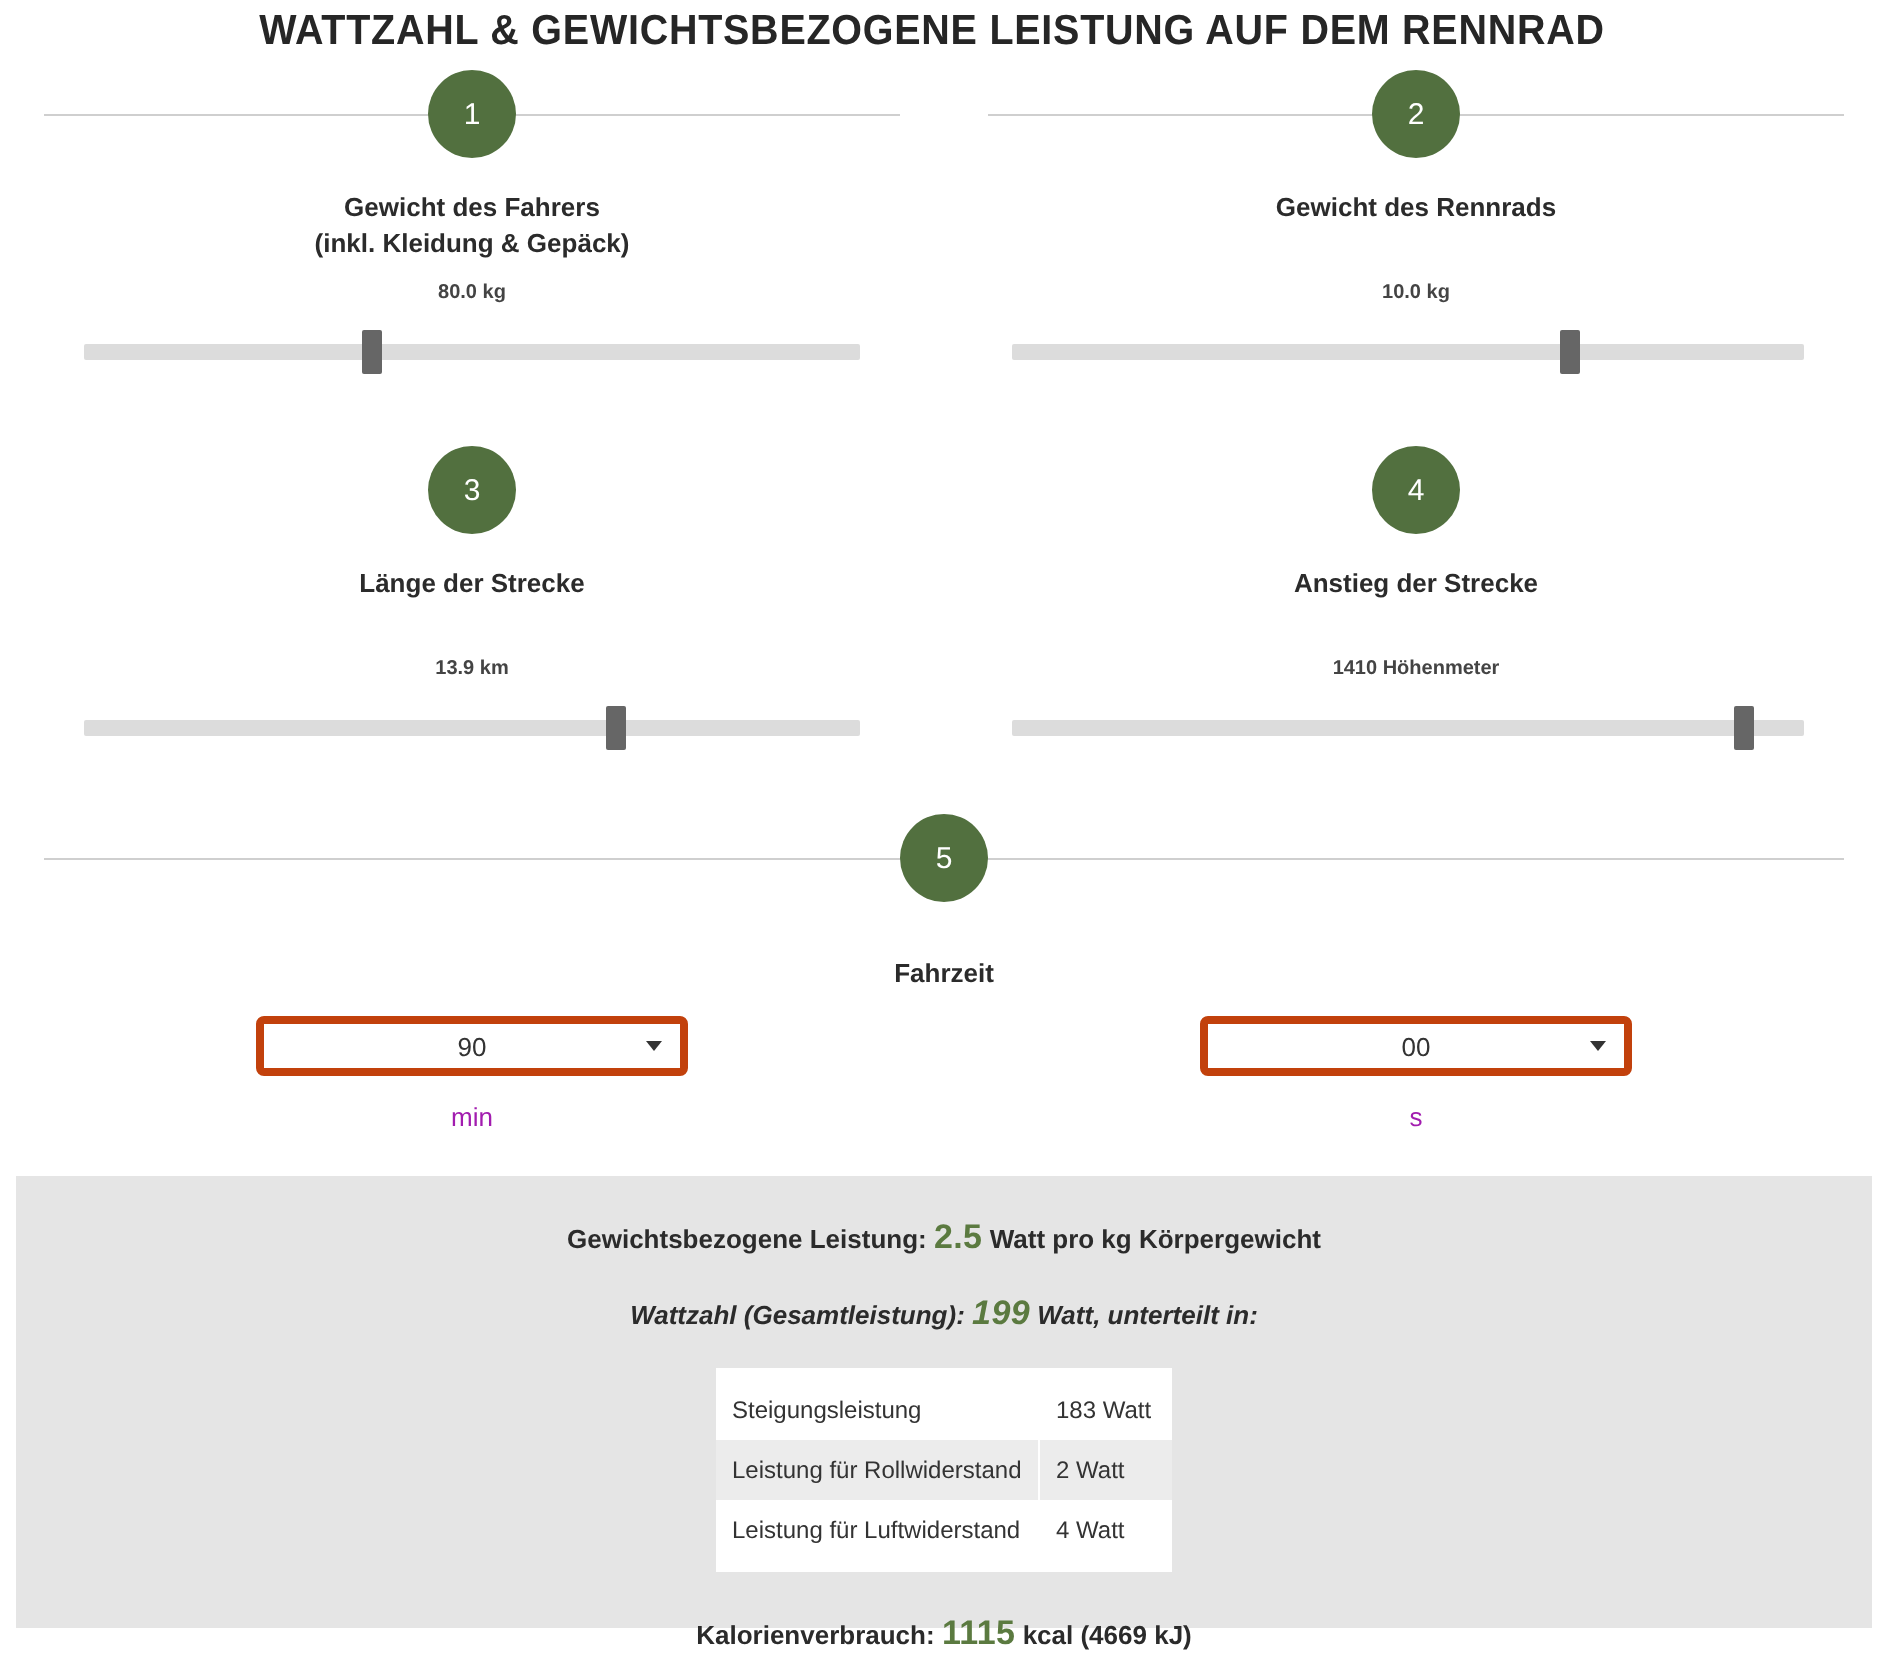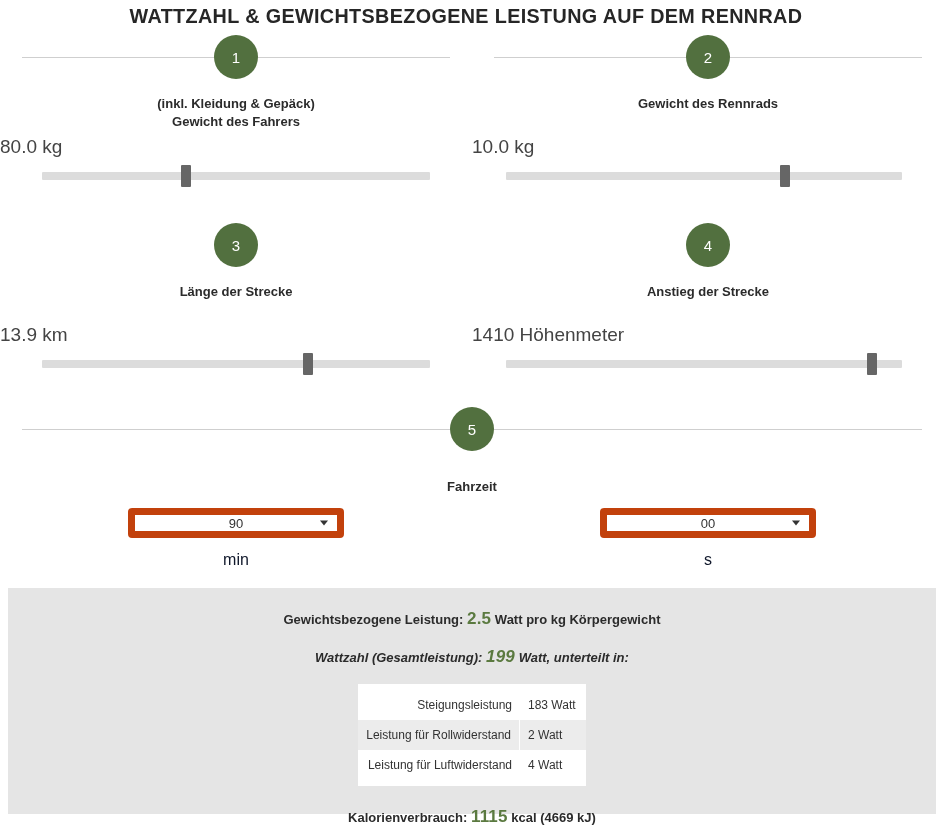--- a/index.html
+++ b/index.html
@@ -61,23 +61,25 @@
 
   .step-label {
     text-align: center;
     font-size: 13px;
     font-weight: bold;
     color: #2b2b2b;
     line-height: 18px;
     padding-top: 10px;
   }
   .step-value {
-    font-size: 19px;
+    text-align: center;
+    font-size: 10px;
     color: #444444;
     line-height: 16px;
+    font-weight: bold;
   }
 
   
   .slider {
     position: relative;
     height: 24px;
     margin: 0 42px 0 42px;
   }
   .col.right .slider { margin: 0 42px 0 34px; }
   .track {
@@ -110,21 +112,21 @@
   .select-col {
     width: 472px;
     display: flex;
     flex-direction: column;
     align-items: center;
   }
   .select-box {
     position: relative;
     width: 216px;
     height: 30px;
-    border: 7px solid #c2410c;
+    border: 4px solid #c2410c;
     border-radius: 4px;
     background: #ffffff;
     display: flex;
     align-items: center;
     justify-content: center;
   }
   .select-value {
     font-size: 13px;
     color: #333333;
   }
@@ -132,22 +134,22 @@
     position: absolute;
     right: 9px;
     top: 50%;
     transform: translateY(-50%);
     width: 0; height: 0;
     border-left: 4px solid transparent;
     border-right: 4px solid transparent;
     border-top: 5px solid #333333;
   }
   .select-unit {
-    font-size: 16px;
-    color: #0f172a;
+    font-size: 13px;
+    color: #a21caf;
     padding-top: 13px;
   }
 
   
   .results {
     position: absolute;
     left: 8px;
     top: 588px;
     width: 928px;
     height: 226px;
@@ -179,42 +181,42 @@
     border-spacing: 0;
     padding: 6px 0;
   }
   .res-row { display: flex; }
   .res-row .cellL, .res-row .cellR {
     font-size: 12px;
     color: #333333;
     padding: 7px 8px;
     line-height: 16px;
   }
-  .res-row .cellL { width: 162px; text-align: right; }
+  .res-row .cellL { width: 162px; text-align: left; }
   .res-row .cellR { width: 66px; text-align: left; }
   .res-row.alt .cellL, .res-row.alt .cellR { background: #ececec; }
   .res-row.alt .cellL { margin-right: 1px; width: 161px; }
 </style>
 </head>
 <body>
 
 <div class="page">
 
   <h1 class="title">Wattzahl &amp; gewichtsbezogene Leistung auf dem Rennrad</h1>
 
   <div class="row">
 
     <div class="col left">
       <div class="badge-wrap">
         <div class="badge-line"></div>
         <div class="badge">1</div>
       </div>
       <div class="step-label">
+        <div>Gewicht des Fahrers</div>
         <div>(inkl. Kleidung &amp; Gepäck)</div>
-        <div>Gewicht des Fahrers</div>
       </div>
       <div class="step-value" style="padding-top:8px;">80.0 kg</div>
       <div class="slider" style="margin-top:9px;">
         <div class="track"></div>
         <div class="handle" style="left:37%;"></div>
       </div>
     </div>
 
     <div class="col right">
       <div class="badge-wrap">

